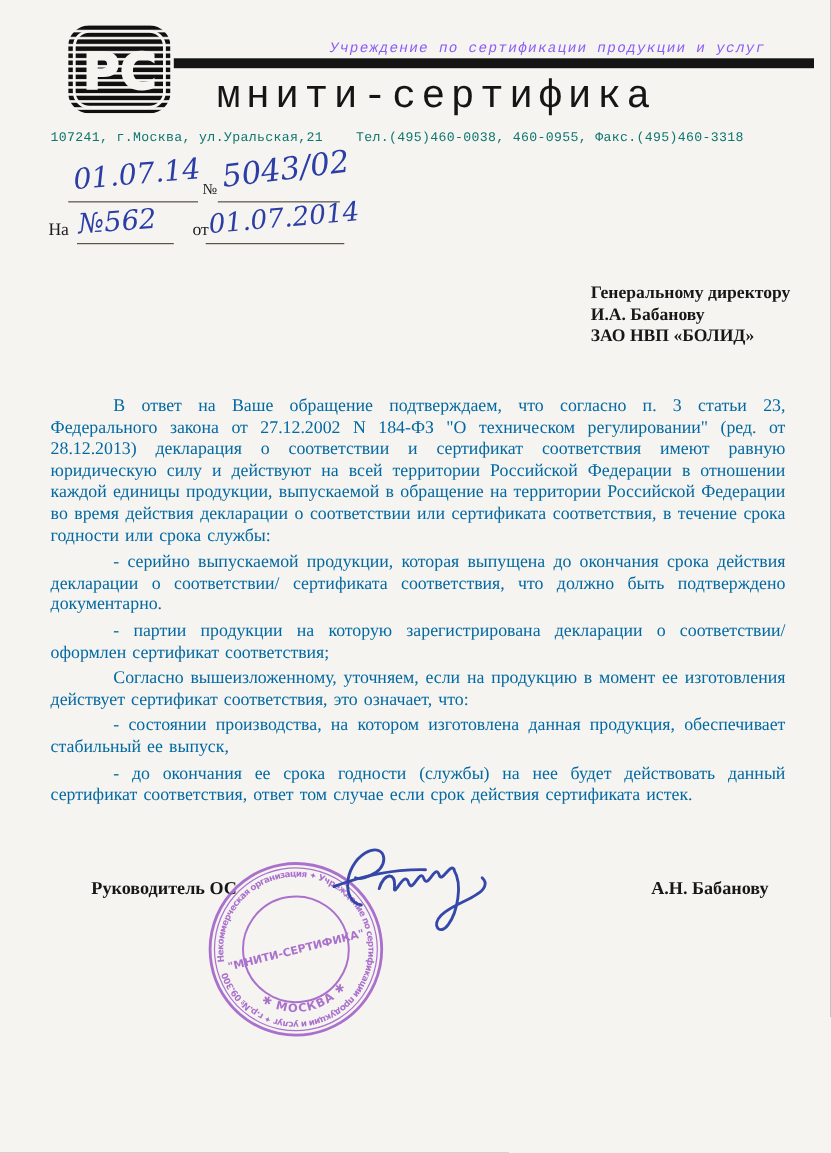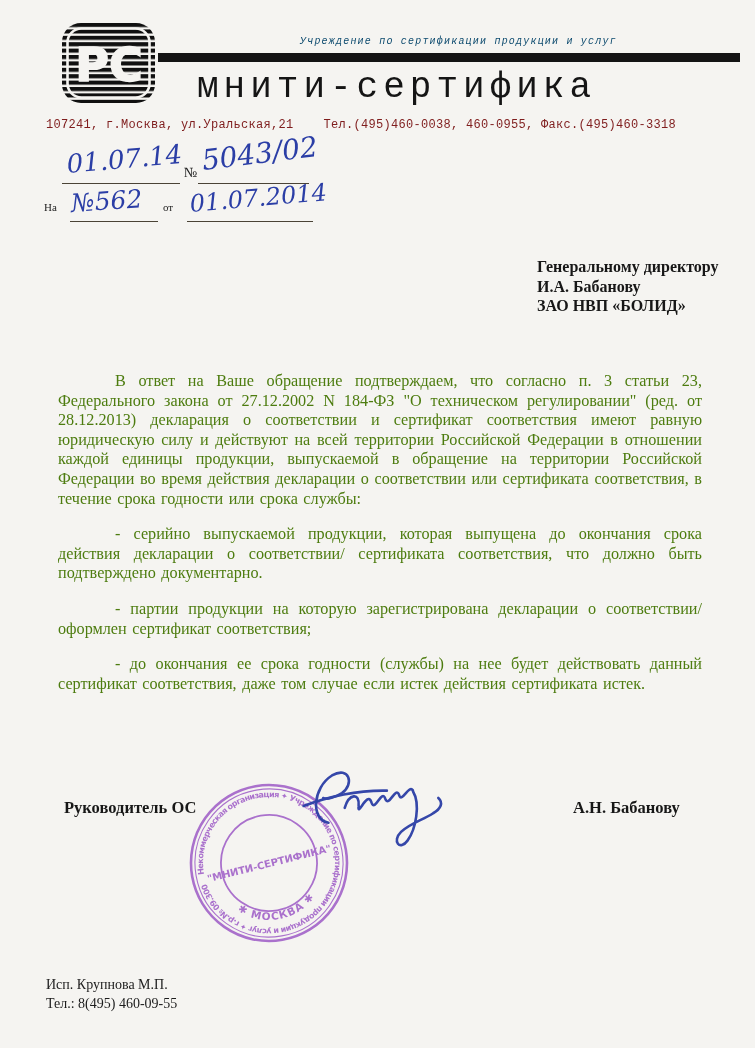--- a/index.html
+++ b/index.html
@@ -5,47 +5,47 @@
   html,body{margin:0;padding:0;background:#9a9a9a;}
   .page{
     position:relative;width:755px;height:1048px;margin:0 auto;
     background:#f5f4f1;overflow:hidden;
     font-family:"Liberation Serif",serif;color:#171717;
   }
   .abs{position:absolute;}
   
   .tagline{
     font-family:"Liberation Mono",monospace;font-style:italic;
-    font-size:10px;letter-spacing:1.2px;color:#0c4a6e;white-space:nowrap;text-align:center;
+    font-size:13px;letter-spacing:1.2px;color:#8b5cf6;white-space:nowrap;text-align:center;
   }
   .head-bar{background:#141414;}
   .org-title{
     font-family:"Liberation Mono",monospace;font-size:36px;line-height:48px;
     letter-spacing:5px;color:#151515;white-space:nowrap;
   }
   .addr-line{
     font-family:"Liberation Mono",monospace;font-size:12px;letter-spacing:.3px;
-    color:#7f1d1d;white-space:pre;
+    color:#0f766e;white-space:pre;
   }
   
   .uline{border-bottom:1.6px solid #4a4336;}
   .hw{
     font-family:"DejaVu Serif",serif;font-style:italic;color:#2b3ea6;
     white-space:nowrap;transform-origin:left bottom;
   }
-  .ref-print{font-size:11px;color:#1c1c1c;}
+  .ref-print{font-size:16px;color:#1c1c1c;}
   
   .addressee{font-weight:bold;font-size:16px;line-height:19.5px;white-space:nowrap;}
   
   .body-text p{
-    margin:16px;text-align:justify;text-indent:57px;
-    font-size:16.2px;line-height:19.6px;word-spacing:1.5px;color:#4d7c0f;
+    margin:4px;text-align:justify;text-indent:57px;
+    font-size:16.2px;line-height:19.6px;word-spacing:1.5px;color:#0369a1;
   }
   
-  .sig-label{font-weight:bold;font-size:16.5px;white-space:nowrap;}
+  .sig-label{font-weight:bold;font-size:16.5px;white-space:nowrap;margin-left:19px;}
   
   .footer{font-size:14px;line-height:18.5px;color:#1c1c1c;white-space:nowrap;}
   .stamp-wrap{transform:rotate(-10deg);opacity:.82;}
   .sig-wrap{transform:rotate(-3deg);opacity:.95;}
 </style>
 </head>
 <body>
 
 <div class="page">
 
@@ -76,35 +76,37 @@
 
   <div class="abs ref-print" style="left:184px;top:165px;font-size:14px;">№</div>
 
   <div class="abs uline" style="left:198px;top:156px;width:111px;height:27px;"></div>
   <div class="abs hw" style="left:204px;top:144px;font-size:28px;transform:rotate(-7deg);">5043/02</div>
 
   <div class="abs ref-print" style="left:44px;top:201px;">На</div>
   <div class="abs uline" style="left:70px;top:194px;width:88px;height:27px;"></div>
   <div class="abs hw" style="left:72px;top:189px;font-size:25px;transform:rotate(-4deg);">№562</div>
 
-  <div class="abs ref-print" style="left:163px;top:201px;">от</div>
+  <div class="abs ref-print" style="left:175px;top:201px;">от</div>
   <div class="abs uline" style="left:187px;top:194px;width:126px;height:27px;"></div>
   <div class="abs hw" style="left:191px;top:190px;font-size:24px;transform:rotate(-5deg);">01.07.2014</div>
 
   <div class="abs addressee" style="left:537px;top:257px;">
     <div>Генеральному директору</div>
     <div>И.А. Бабанову</div>
     <div>ЗАО НВП «БОЛИД»</div>
   </div>
 
   <div class="abs body-text" style="left:42px;top:356px;width:676px;">
     <p>В ответ на Ваше обращение подтверждаем, что согласно п. 3 статьи 23, Федерального закона от 27.12.2002 N 184-ФЗ "О техническом регулировании" (ред. от 28.12.2013) декларация о соответствии и сертификат соответствия имеют равную юридическую силу и действуют на всей территории Российской Федерации в отношении каждой единицы продукции, выпускаемой в обращение на территории Российской Федерации во время действия декларации о соответствии или сертификата соответствия, в течение срока годности или срока службы:</p>
     <p>- серийно выпускаемой продукции, которая выпущена до окончания срока действия декларации о соответствии/ сертификата соответствия, что должно быть подтверждено документарно.</p>
     <p>- партии продукции на которую зарегистрирована декларации о соответствии/оформлен сертификат соответствия;</p>
-    <p>- до окончания ее срока годности (службы) на нее будет действовать данный сертификат соответствия, даже  том случае если истек действия сертификата истек.</p>
+    <p>Согласно вышеизложенному, уточняем, если на продукцию в момент ее изготовления действует сертификат соответствия, это означает, что:</p>
+    <p>- состоянии производства, на котором изготовлена данная продукция, обеспечивает стабильный ее выпуск,</p>
+    <p>- до окончания ее срока годности (службы) на нее будет действовать данный сертификат соответствия, ответ  том случае если срок действия сертификата истек.</p>
   </div>
 
   <div class="abs sig-label" style="left:64px;top:798px;">Руководитель ОС</div>
 
   <div class="abs sig-label" style="left:573px;top:798px;">А.Н. Бабанову</div>
 
   <div class="abs stamp-wrap" style="left:184px;top:778px;width:170px;height:170px;">
     <svg width="170" height="170" viewBox="0 0 170 170">
       <defs>
         <path id="ringPath" d="M 85,85 m -66,0 a 66,66 0 1,1 132,0 a 66,66 0 1,1 -132,0"></path>
@@ -127,18 +129,14 @@
     <svg width="165" height="105" viewBox="0 0 165 105">
       <g fill="none" stroke="#2b3ea6" stroke-width="2.6" stroke-linecap="round" stroke-linejoin="round">
         <path d="M6,42 C34,33 62,29 90,31"></path>
         <path d="M30,60 C12,56 16,24 36,13 C54,4 58,23 45,31 C38,35 30,37 26,35"></path>
         <path d="M47,46 c5,-14 16,-15 14,-1 c-2,12 10,-16 13,-3 c3,11 11,-14 14,-3 c3,10 11,-13 14,-3 c2,9 10,-10 14,-4"></path>
         <path d="M116,33 c7,13 1,38 -8,49 c-8,10 -16,0 -6,-9 c9,-8 23,-11 33,-17 c8,-4 11,-10 6,-15"></path>
       </g>
     </svg>
   </div>
 
-  <div class="abs footer" style="left:46px;top:976px;">
-    <div>Исп. Крупнова М.П.</div>
-    <div>Тел.: 8(495) 460-09-55</div>
-  </div>
 
 </div>
 
 </body></html>

